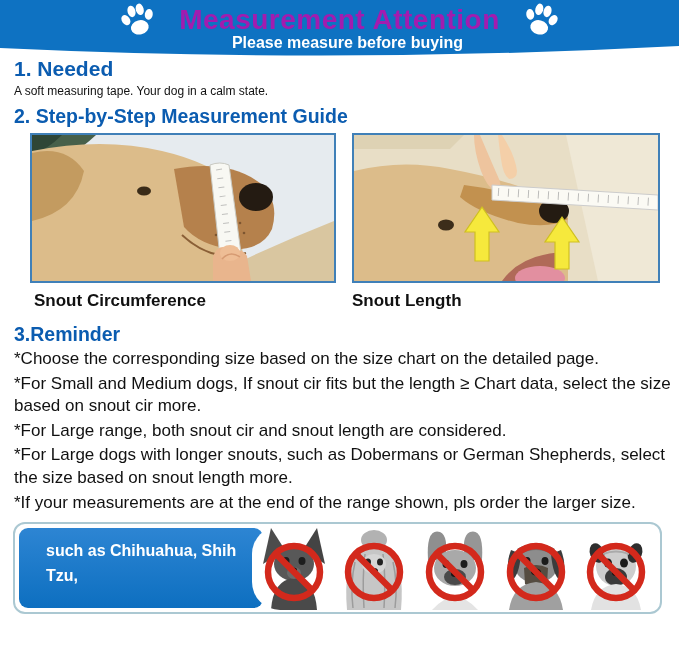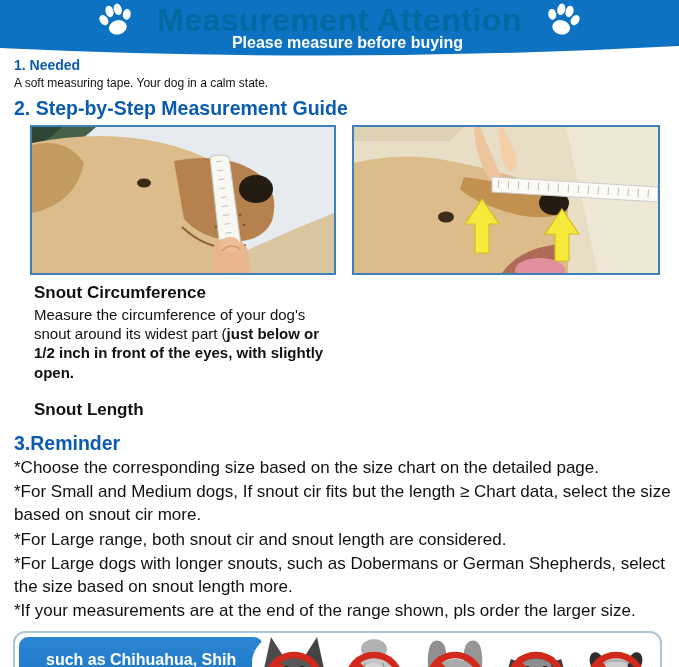--- a/index.html
+++ b/index.html
@@ -5,35 +5,35 @@
   html,body{margin:0;padding:0;}
   body{
     width:679px;height:667px;overflow:hidden;background:#ffffff;
     font-family:"Liberation Sans",sans-serif;color:#111;
     -webkit-font-smoothing:antialiased;
   }
   
   .header{position:relative;width:679px;height:62px;}
   .header-bg{position:absolute;top:0;left:0;}
   .header-row{position:absolute;top:3px;left:0;width:100%;display:flex;align-items:center;justify-content:center;gap:22px;}
-  .header-title{color:#0369a1;font-size:32px;font-weight:bold;letter-spacing:.5px;line-height:32px;}
+  .header-title{color:#a21caf;font-size:28px;font-weight:bold;letter-spacing:.5px;line-height:32px;}
   .header-sub{position:absolute;top:34px;left:8px;width:100%;text-align:center;color:#fff;font-weight:bold;font-size:16px;}
   .paw{width:38px;height:34px;}
   .paw svg{fill:#ffffff;display:block;}
   .paw.left{transform:rotate(-14deg);}
   .paw.right{transform:rotate(14deg);}
   
   .h-blue{color:#0b5cb0;font-weight:bold;}
-  .s1-head{font-size:14px;margin:-5px 0 0 14px;}
+  .s1-head{font-size:21px;margin:-5px 0 0 14px;}
   .s1-body{font-size:12px;margin:3px 0 0 14px;}
   .s2-head{font-size:19.5px;margin:7px 16px 0 14px;}
   .figures{display:flex;gap:16px;padding-left:30px;margin-top:5px;}
   .figure{border:2px solid #4080b8;background:#e6ebef;}
   .figure svg{display:block;}
-  .captions{display:flex;gap:18px;padding-left:34px;margin-top:8px;flex-direction:column;}
+  .captions{display:flex;gap:18px;padding-left:34px;margin-top:8px;}
   .cap{width:300px;}
   .cap-title{font-size:17px;font-weight:bold;}
   .cap-text{font-size:15px;line-height:1.28;margin-top:2px;}
   .s3-head{font-size:19.5px;margin:12px 0 0 14px;}
   .reminder p{font-size:17px;line-height:1.33;margin:2px 0 0 14px;width:658px;}
   
   .banner{position:relative;margin:8px 0 0 13px;width:649px;height:92px;
     border:2px solid #abc8d2;border-radius:12px;background:#fff;box-sizing:border-box;}
   .banner-blue{position:absolute;left:4px;top:4px;bottom:4px;width:244px;border-radius:9px;
     background:linear-gradient(180deg,#2d85d3,#0d6fc0);}
@@ -130,21 +130,20 @@
         <polygon points="128,72 111,97 121,97 121,126 135,126 135,97 145,97"></polygon>
         <polygon points="208,82 191,107 201,107 201,134 215,134 215,107 225,107"></polygon>
       </g>
     </svg>
   </div>
 </div>
 
 <div class="captions">
   <div class="cap">
     <div class="cap-title">Snout Circumference</div>
-    <div class="cap-text"><span>Measure the circumference of your dog's snout around its widest part (</span><b>just below or 1/2 inch in front of the eyes, with slightly open.</b><span></span></div>
   </div>
   <div class="cap">
     <div class="cap-title">Snout Length</div>
   </div>
 </div>
 
 <div class="h-blue s3-head">3.Reminder</div>
 <div class="reminder">
   <p>*Choose the corresponding size based on the size chart on the detailed page.</p>
   <p>*For Small and Medium dogs, If snout cir fits but the length ≥ Chart data, select the size based on snout cir more.</p>

